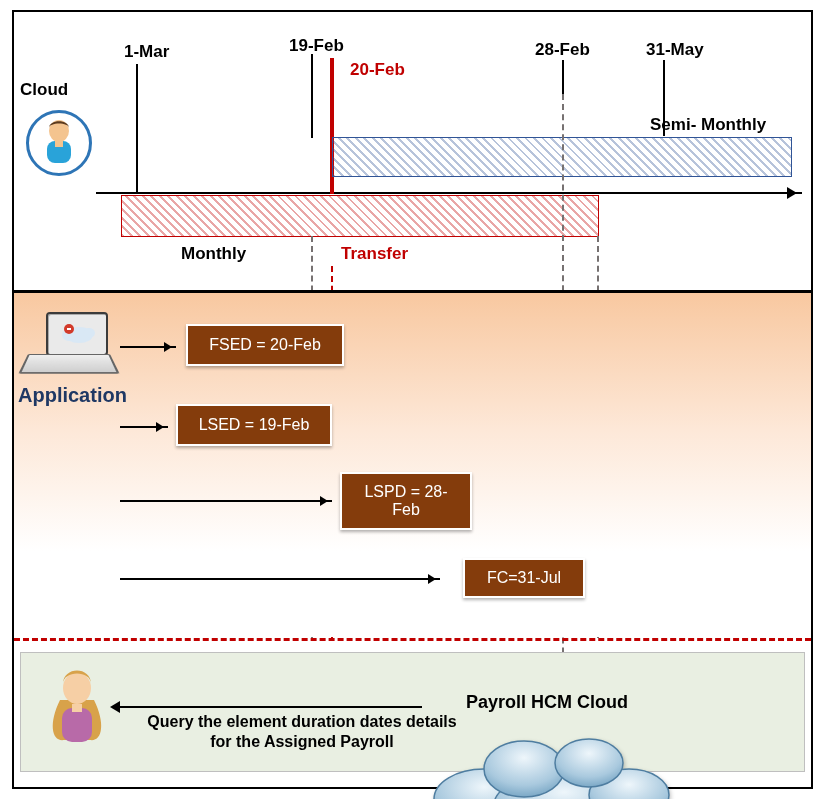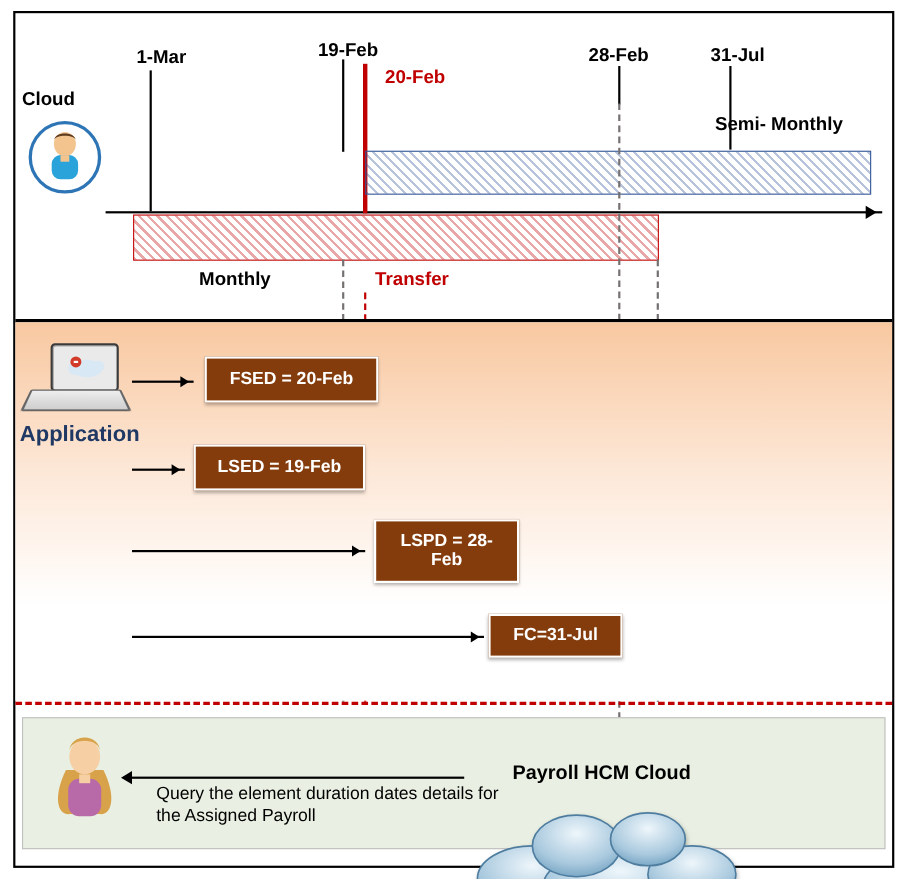--- a/index.html
+++ b/index.html
@@ -28,21 +28,21 @@
     border: 6px solid transparent; border-left-color: #000; border-left-width: 10px;
   }
   .arrow-line.small-a::after { top:-4px; border-width:5px; border-left-width:8px; }
   
   .vtick { position: absolute; width: 2px; background: #000; }
   .vred { position: absolute; width: 4px; background: #c00000; }
   
   .vdash { position: absolute; width: 0; border-left: 2.5px dashed #767171; }
   .vdash.red { border-left-color: #c00000; }
   
-  .brown { background: #843c0c; border: 2px solid #fff; color: #fff; font-weight: bold; font-size: 16px; display:flex; align-items:center; justify-content:center; text-align:center; padding:4px 8px; box-shadow: 0 2px 3px rgba(0,0,0,.3); white-space: pre-line; }
+  .brown { background: #843c0c; border: 2px solid #fff; color: #fff; font-weight: normal; font-size: 16px; display:flex; align-items:center; justify-content:center; text-align:center; padding:4px 8px; box-shadow: 0 2px 3px rgba(0,0,0,.3); white-space: pre-line; }
   
   .grad { background: linear-gradient(#f8c8a0, #fde8d8 40%, #ffffff 75%); }
   
   .hdiv { position:absolute; left:0; right:0; height:2.5px; background:#000; }
   .hdash-red { position:absolute; left:0; right:0; height:0; border-top:3px dashed #c00000; }
   
   .bpanel { position:absolute; background:#e9efe2; border:1.5px solid #bfbfbf; }
   
   .avatar-circle { border:3px solid #2e75b6; border-radius:50%; width:66px; height:66px; background:#fff; display:flex; align-items:center; justify-content:center; }
   .laptop { width:100px; height:75px; position:relative; }
@@ -64,33 +64,33 @@
         <path d="M13 11c0-6 20-6 20 0 0-9-20-9-20 0z" fill="#5b3a1e"></path>
         <rect x="11" y="24" width="24" height="22" rx="8" fill="#29a3d9"></rect>
         <rect x="19" y="24" width="8" height="6" fill="#f4c48f"></rect>
       </svg>
     </div>
 
     <div class="abs label" style="left:110px; top:30px;">1-Mar</div>
     <div class="abs label" style="left:275px; top:12px;margin-top:12px;">19-Feb</div>
     <div class="abs label red-text" style="left:336px; top:48px;">20-Feb</div>
     <div class="abs label" style="left:521px; top:28px;">28-Feb</div>
-    <div class="abs label" style="left:632px; top:28px;">31-Jul</div>
+    <div class="abs label" style="left:632px; top:28px;">31-May</div>
 
     <div class="arrow-line" style="left:82px; top:180px; width:706px;"></div>
 
     <div class="vtick" style="left:122px; top:52px; height:128px;"></div>
     <div class="vtick" style="left:297px; top:42px; height:84px;"></div>
     <div class="vtick" style="left:548px; top:48px; height:35px;"></div>
     <div class="vtick" style="left:649px; top:48px; height:76px;"></div>
 
     <div class="vred" style="left:316px; top:46px; height:136px;"></div>
 
     <div class="abs bar semi" style="left:318px; top:125px; width:460px; height:40px;"></div>
-    <div class="abs label" style="left:636px; top:91px;">Semi- Monthly</div>
+    <div class="abs label" style="left:636px; top:103px;">Semi- Monthly</div>
 
     <div class="abs bar monthly" style="left:107px; top:183px; width:478px; height:42px;"></div>
     <div class="abs label" style="left:167px; top:232px;">Monthly</div>
     <div class="abs label red-text" style="left:327px; top:232px;">Transfer</div>
 
     <div class="vdash" style="left:297px; top:224px; height:402px;"></div>
     <div class="vdash" style="left:548px; top:82px; height:640px;"></div>
     <div class="vdash" style="left:583px; top:224px; height:402px;"></div>
 
     <div class="vdash red" style="left:317px; top:254px; height:372px;"></div>
@@ -115,40 +115,40 @@
 
     <div class="arrow-line small-a" style="left:106px; top:334px; width:56px;"></div>
     <div class="arrow-line small-a" style="left:106px; top:414px; width:48px;"></div>
     <div class="arrow-line small-a" style="left:106px; top:488px; width:212px;"></div>
     <div class="arrow-line small-a" style="left:106px; top:566px; width:320px;"></div>
 
     <div class="abs brown" style="left:172px; top:312px; width:158px; height:42px;">FSED = 20-Feb</div>
     <div class="abs brown" style="left:162px; top:392px; width:156px; height:42px;">LSED = 19-Feb</div>
     <div class="abs brown" style="left:326px; top:460px; width:132px; height:58px;">LSPD = 28-
 Feb</div>
-    <div class="abs brown" style="left:430px; top:546px; width:122px; height:40px;">FC=31-Jul</div>
+    <div class="abs brown" style="left:449px; top:546px; width:122px; height:40px;">FC=31-Jul</div>
 
     <div class="hdash-red" style="top:626px;"></div>
 
     <div class="bpanel" style="left:6px; right:6px; top:640px; height:120px;"></div>
 
     <div class="abs" style="left:28px; top:650px;">
       <svg width="70" height="90" viewBox="0 0 70 90">
         <path d="M18 38 C6 62 10 80 22 78 L48 78 C60 80 64 62 52 38 Z" fill="#d8a24a"></path>
         <ellipse cx="35" cy="26" rx="14" ry="16" fill="#f6cfa5"></ellipse>
         <path d="M21 22c0-14 28-14 28 0 0-18-28-18-28 0z" fill="#d8a24a"></path>
         <rect x="20" y="46" width="30" height="34" rx="10" fill="#b86aa8"></rect>
         <rect x="30" y="42" width="10" height="8" fill="#f6cfa5"></rect>
       </svg>
     </div>
 
     <div class="abs" style="left:98px; top:694px; width:310px; height:2px; background:#000;"></div>
     <div class="abs" style="left:90px; top:689px; width:0; height:0; border:6px solid transparent; border-right:10px solid #000;"></div>
 
-    <div class="abs" style="left:128px; top:700px; width:320px; font-size:16px; font-weight:normal; line-height:1.25;">Query the element duration dates details  for the Assigned Payroll</div>
+    <div class="abs" style="left:128px; top:700px; width:320px; font-size:16px; font-weight:bold; line-height:1.25;text-align:center;">Query the element duration dates details  for the Assigned Payroll</div>
 
     <div class="abs cloud-w" style="left:400px; top:634px;">
       <svg class="cloud" width="270" height="120" viewBox="0 0 270 120">
         <defs>
           <radialGradient id="cg" cx="50%" cy="30%" r="70%">
             <stop offset="0%" stop-color="#eef6fb"></stop>
             <stop offset="70%" stop-color="#a9c9de"></stop>
             <stop offset="100%" stop-color="#7ba8c6"></stop>
           </radialGradient>
         </defs>

